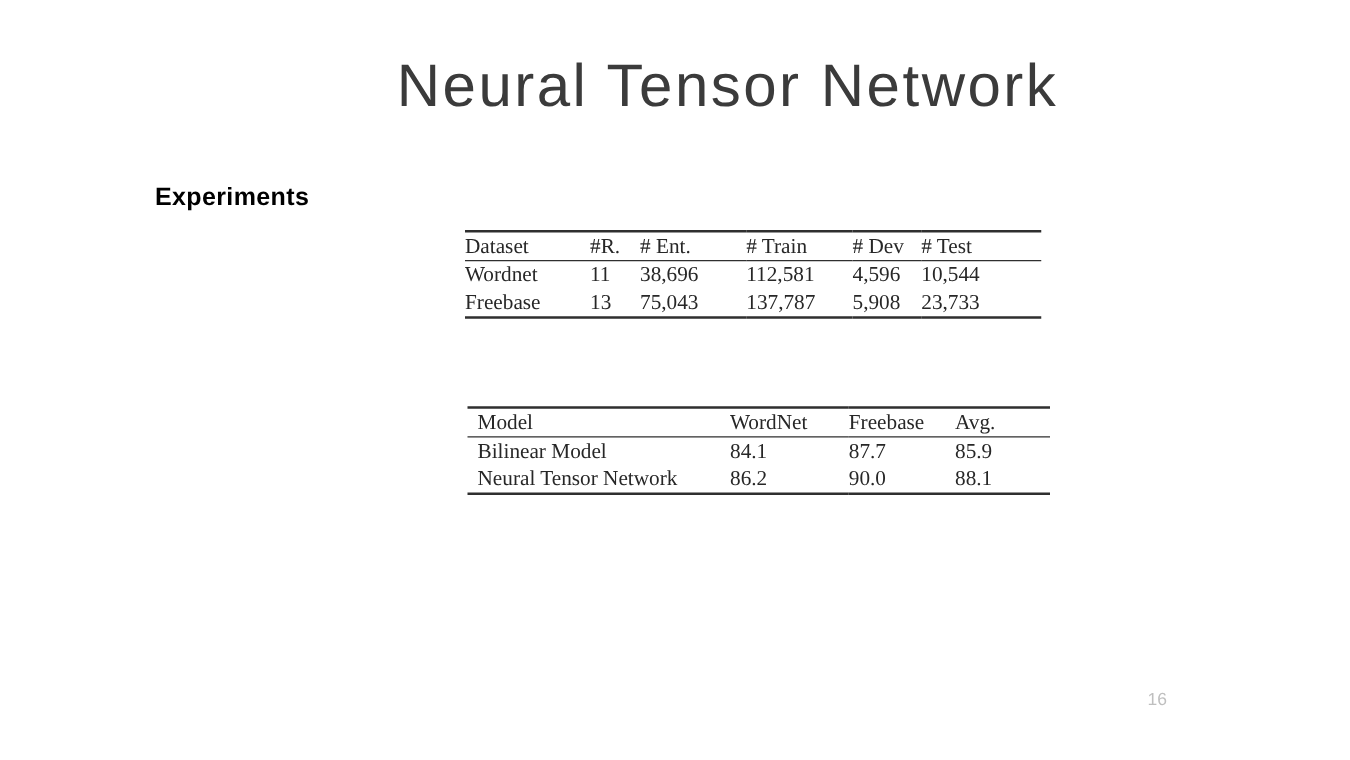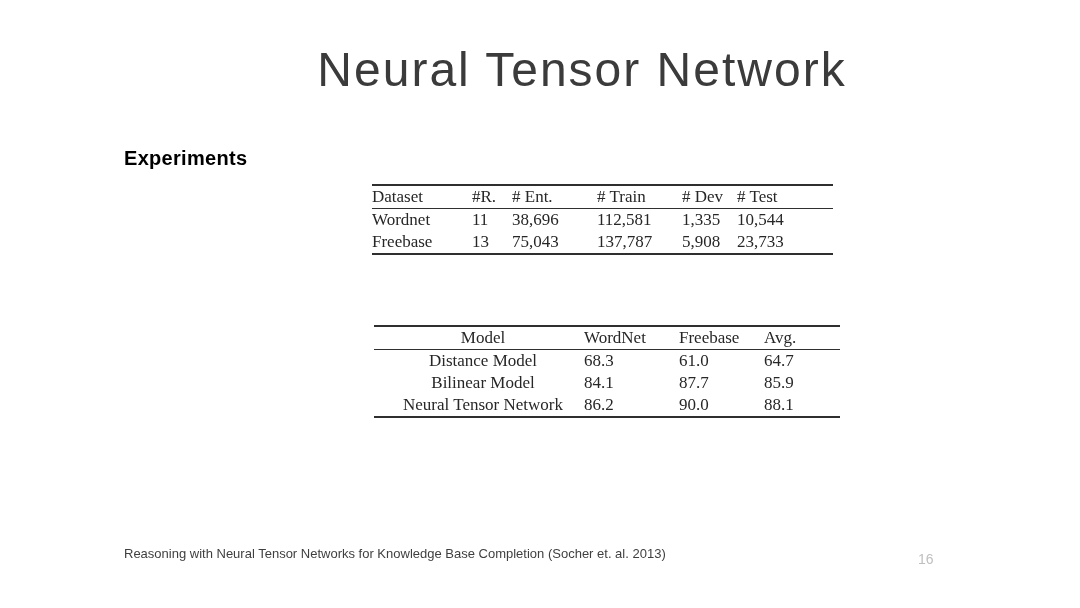--- a/index.html
+++ b/index.html
@@ -59,21 +59,21 @@
   }
   .tbl1 thead tr { border-bottom: 1.5px solid #2f2f2f; }
   .tbl2 {
     left: 332px;
     top: 325px;
     width: 466px;
     border-top: 2px solid #2f2f2f;
     border-bottom: 2px solid #2f2f2f;
   }
   .tbl2 thead tr { border-bottom: 1.5px solid #2f2f2f; }
-  .tbl2 th.left, .tbl2 td.left { text-align: center; padding-left: 8px; }
+  .tbl2 th.left, .tbl2 td.left { text-align: left; padding-left: 8px; }
   .b { font-weight: bold; }
   .footer-citation {
     position: absolute;
     top: 546px;
     left: 82px;
     font-size: 13px;
     color: #3f3f3f;
   }
   .page-number {
     position: absolute;
@@ -110,21 +110,21 @@
         <th># Dev</th>
         <th># Test</th>
       </tr>
     </thead>
     <tbody>
       <tr>
         <td>Wordnet</td>
         <td>11</td>
         <td>38,696</td>
         <td>112,581</td>
-        <td>1,335</td>
+        <td>4,596</td>
         <td>10,544</td>
       </tr>
       <tr>
         <td>Freebase</td>
         <td>13</td>
         <td>75,043</td>
         <td>137,787</td>
         <td>5,908</td>
         <td>23,733</td>
       </tr>
@@ -141,37 +141,30 @@
     <thead>
       <tr>
         <th class="left">Model</th>
         <th>WordNet</th>
         <th>Freebase</th>
         <th>Avg.</th>
       </tr>
     </thead>
     <tbody>
       <tr>
-        <td class="left">Distance Model</td>
-        <td>68.3</td>
-        <td>61.0</td>
-        <td>64.7</td>
-      </tr>
-      <tr>
         <td class="left">Bilinear Model</td>
         <td>84.1</td>
         <td>87.7</td>
         <td>85.9</td>
       </tr>
       <tr>
         <td class="left">Neural Tensor Network</td>
         <td class="b">86.2</td>
         <td class="b">90.0</td>
         <td class="b">88.1</td>
       </tr>
     </tbody>
   </table>
 
-  <div class="footer-citation">Reasoning with Neural Tensor Networks for Knowledge Base Completion (Socher et. al. 2013)</div>
 
   <div class="page-number">16</div>
 
 </div>
 
 </body></html>

